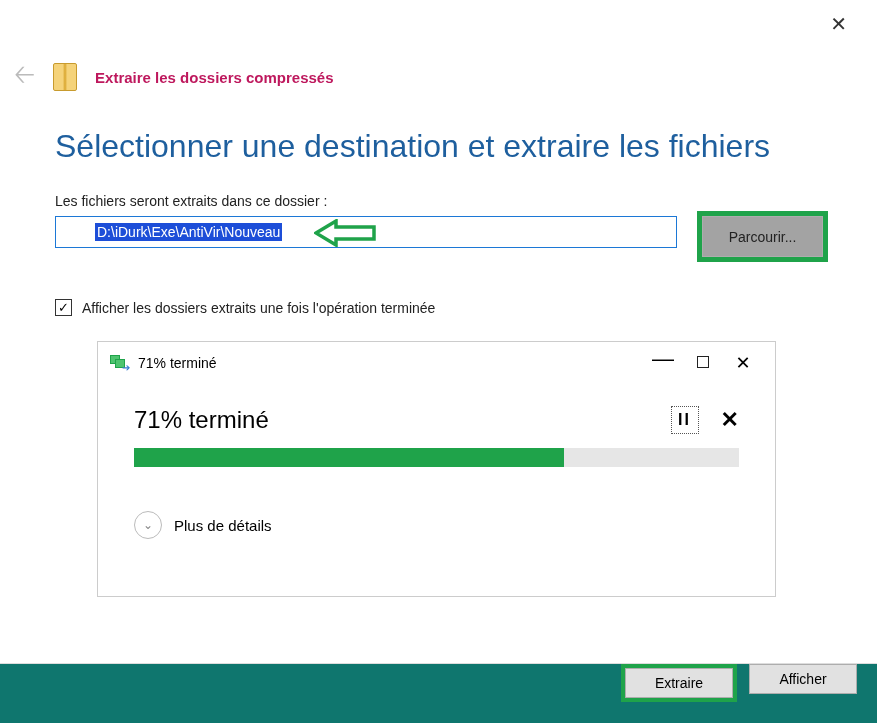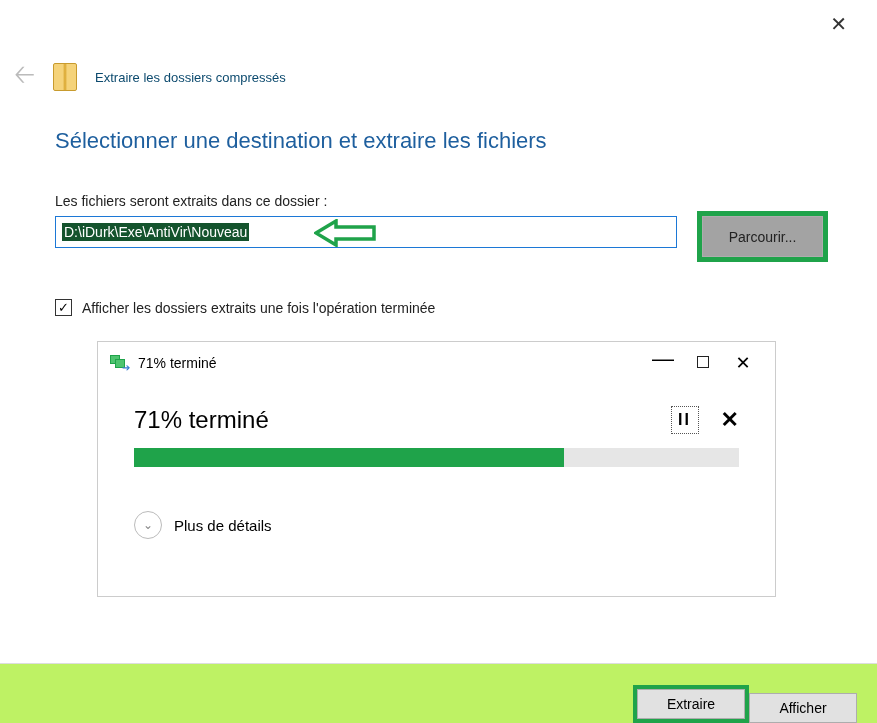--- a/index.html
+++ b/index.html
@@ -3,28 +3,28 @@
 <meta charset="utf-8">
 <style>
 * { box-sizing: border-box; margin: 0; padding: 0; font-family: "Segoe UI", Tahoma, sans-serif; }
 body { width: 877px; height: 723px; background: #fff; position: relative; overflow: hidden; }
 
 .close-top { position: absolute; top: 8px; right: 22px; font-size: 20px; color: #333; cursor: pointer; padding: 4px 8px; }
 
 .header-row { position: absolute; top: 55px; left: 14px; display: flex; align-items: center; gap: 18px; }
 .back-arrow { font-size: 26px; color: #bbb; cursor: default; }
 .folder-icon { width: 24px; height: 28px; background: linear-gradient(to right, #f5d37a 0%, #f5d37a 40%, #d9a62e 50%, #f5d37a 60%, #f5d37a 100%); border: 1px solid #c89b2e; border-radius: 2px; position: relative; }
-.header-text { font-size: 13px; color: #0c4a6e; }
+.header-text { font-size: 15px; color: #be185d; font-weight: bold; }
 
-.main-title { position: absolute; top: 128px; left: 55px; font-size: 22px; font-weight: 400; color: #1e5f9e; }
+.main-title { position: absolute; top: 128px; left: 55px; font-size: 32px; font-weight: 400; color: #1e5f9e; }
 
 .dest-label { position: absolute; top: 193px; left: 55px; font-size: 14px; color: #222; }
 
 .path-input { position: absolute; top: 216px; left: 55px; width: 622px; height: 32px; border: 1px solid #1c78d6; background: #fff; display: flex; align-items: center; padding: 0 6px; }
-.path-text { background: #14532d; color: #fff; font-size: 14px; padding: 1px 2px; }
+.path-text { background: #1d4ed8; color: #fff; font-size: 14px; padding: 1px 2px; margin-left: 33px; }
 
 .arrow-annot { position: absolute; top: 219px; left: 314px; }
 .arrow-annot svg { display: block; }
 
 .browse-box { position: absolute; top: 211px; left: 697px; width: 131px; height: 51px; border: 5px solid #1fa34a; display: flex; align-items: center; justify-content: center; }
 .browse-btn { width: 100%; height: 100%; background: #a3a3a3; border: 1px solid #adadad; font-size: 14px; color: #222; cursor: pointer; }
 
 .checkbox-row { position: absolute; top: 299px; left: 55px; display: flex; align-items: center; gap: 10px; }
 .chk { width: 17px; height: 17px; border: 1px solid #333; display: flex; align-items: center; justify-content: center; font-size: 13px; color: #000; cursor: pointer; }
 .chk-label { font-size: 14px; color: #222; }
@@ -50,21 +50,21 @@
 .pause-box { width: 28px; height: 28px; border: 1px dotted #555; display: flex; align-items: center; justify-content: center; font-size: 16px; font-weight: bold; color: #000; margin-right: 22px; cursor: pointer; letter-spacing: 2px; }
 .cancel-x { font-size: 22px; color: #000; cursor: pointer; font-weight: bold; }
 
 .bar-track { margin-top: 14px; height: 19px; background: #e6e6e6; }
 .bar-fill { height: 100%; background: #1fa34a; }
 
 .details-row { margin-top: 44px; display: flex; align-items: center; gap: 12px; }
 .details-circ { width: 28px; height: 28px; border: 1px solid #bbb; border-radius: 50%; display: flex; align-items: center; justify-content: center; font-size: 12px; color: #888; cursor: pointer; }
 .details-label { font-size: 15px; color: #000; }
 
-.bottom-bar { position: absolute; bottom: 0; left: 0; right: 0; height: 60px; border-top: 1px solid #ddd; background: #bef264; display: flex; align-items: flex-end; justify-content: flex-end; padding-right: 20px; gap: 0; }
+.bottom-bar { position: absolute; bottom: 0; left: 0; right: 0; height: 60px; border-top: 1px solid #ddd; background: #0f766e; display: flex; align-items: flex-start; justify-content: flex-end; padding-right: 20px; gap: 12px; }
 .btn-extract-wrap { border: 4px solid #1fa34a; }
 .btn { width: 108px; height: 30px; background: #e1e1e1; border: 1px solid #adadad; font-size: 14px; color: #000; cursor: pointer; }
 </style>
 </head>
 <body>
 
 <div class="close-top">✕</div>
 
 <div class="header-row">
   <div class="back-arrow">🡠</div>

